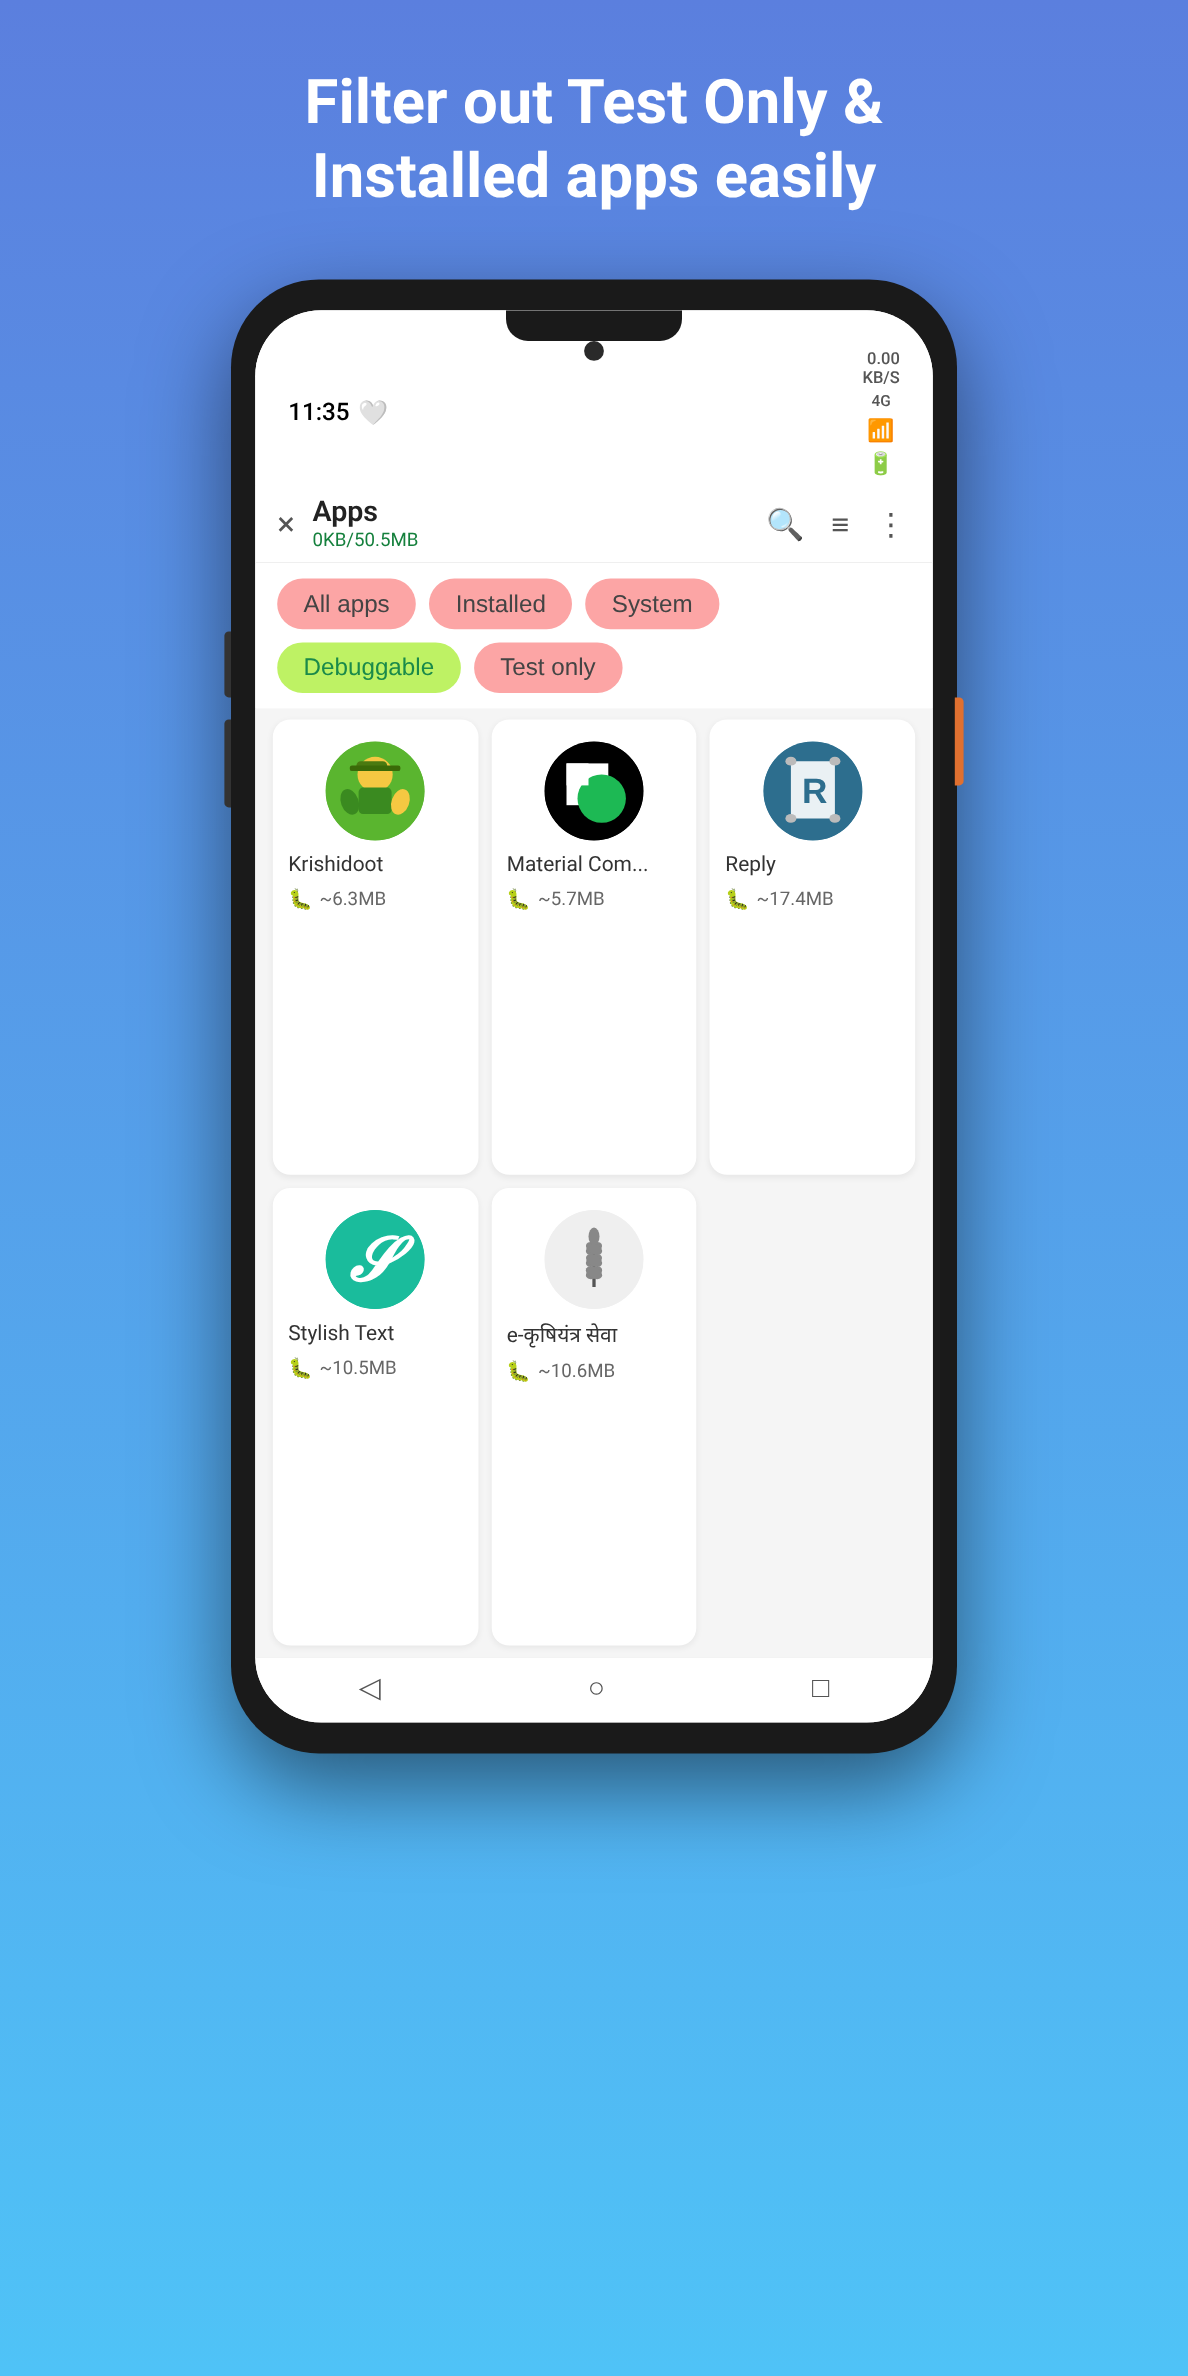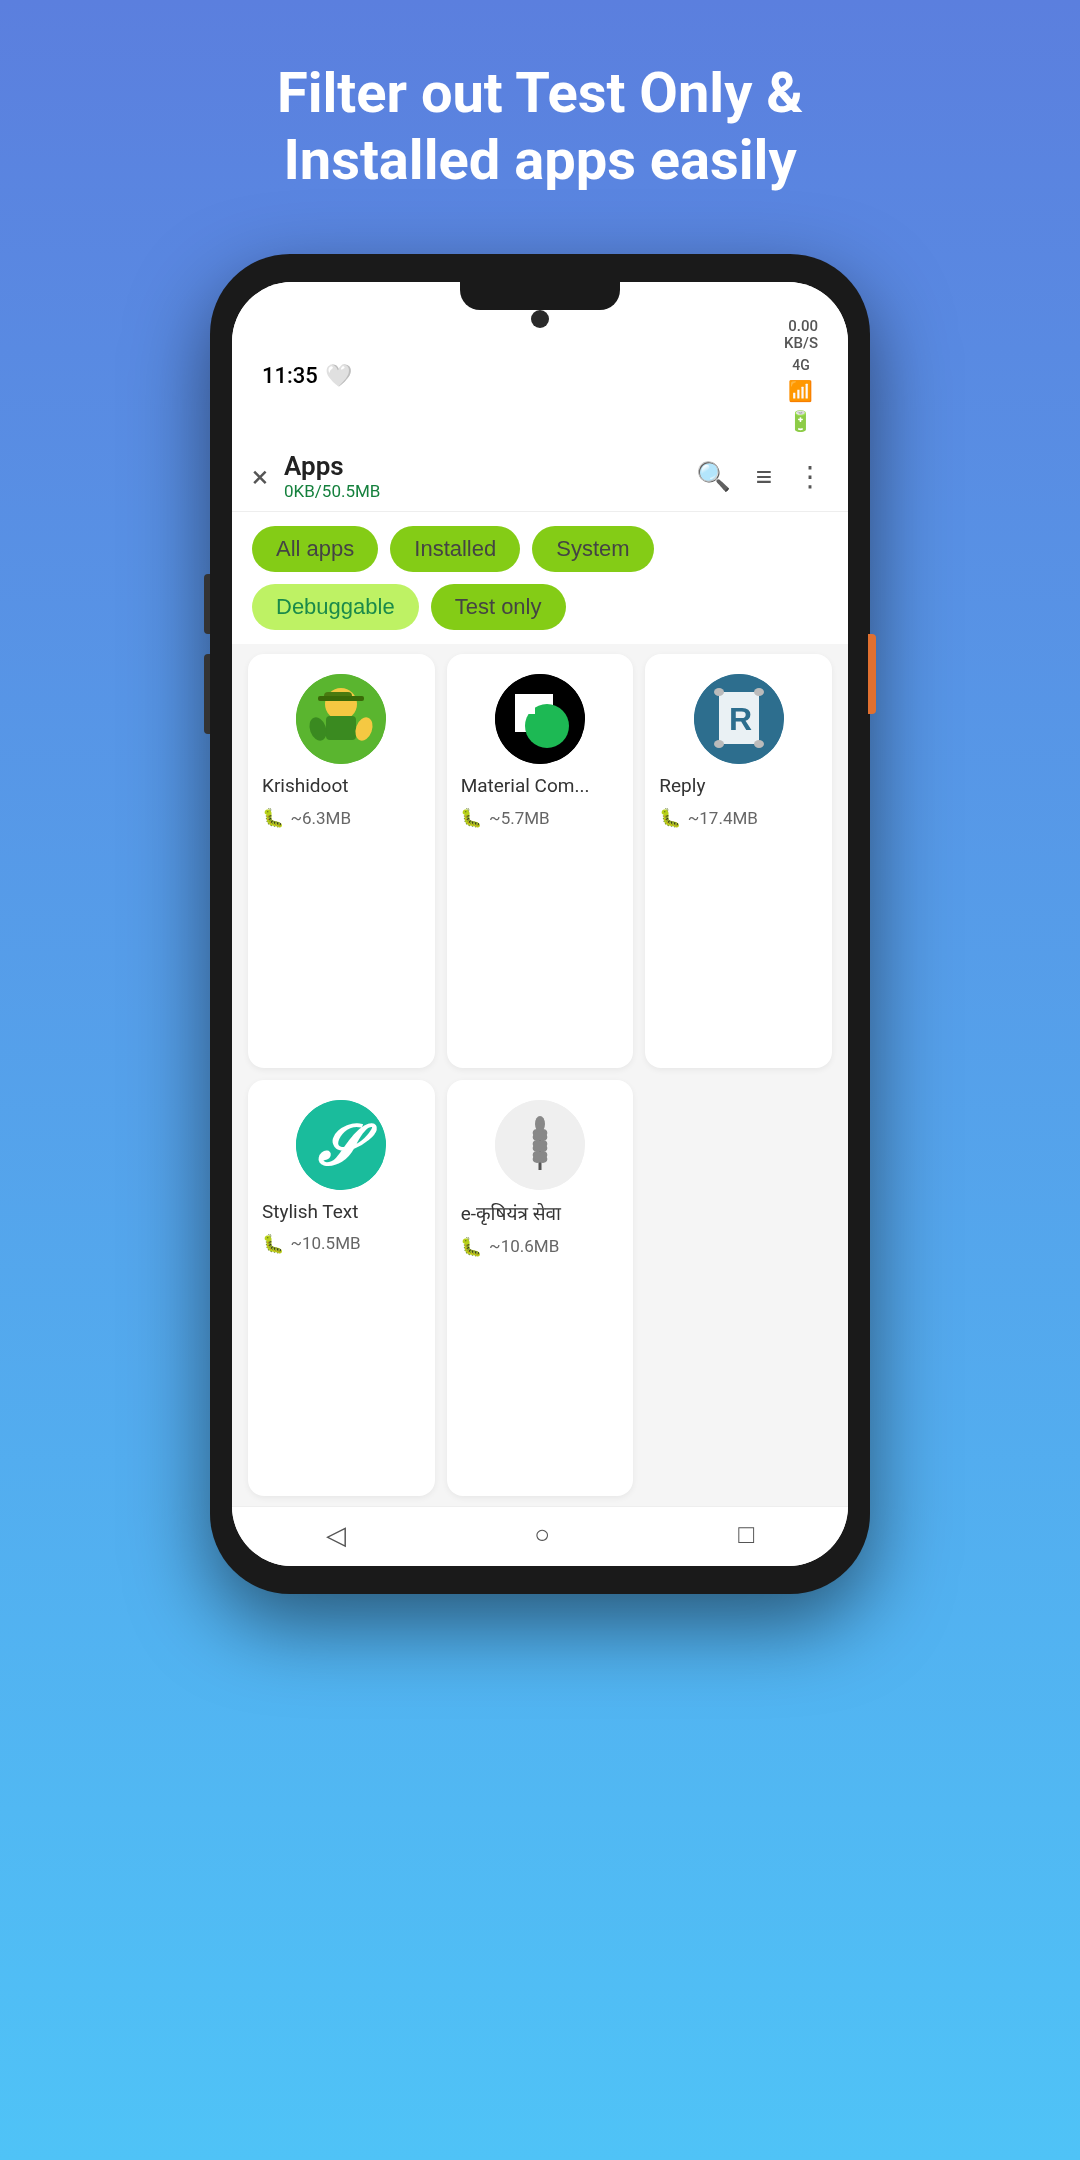--- a/index.html
+++ b/index.html
@@ -163,21 +163,21 @@
       flex-wrap: wrap;
       gap: 12px;
     }
     .filter-chip {
       padding: 10px 24px;
       border-radius: 30px;
       font-size: 22px;
       font-weight: 500;
       cursor: pointer;
       border: none;
-      background: #84cc16;
+      background: #fca5a5;
       color: #444;
     }
     .filter-chip.active {
       background: #bef264;
       color: #1a8a4a;
     }
     .apps-grid {
       background: #f5f5f5;
       flex: 1;
       padding: 10px 16px;

